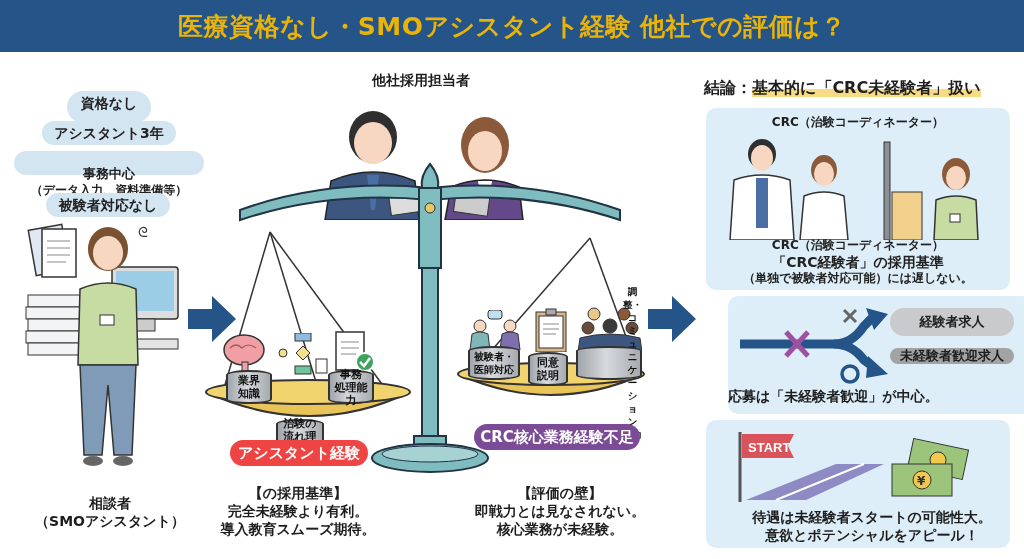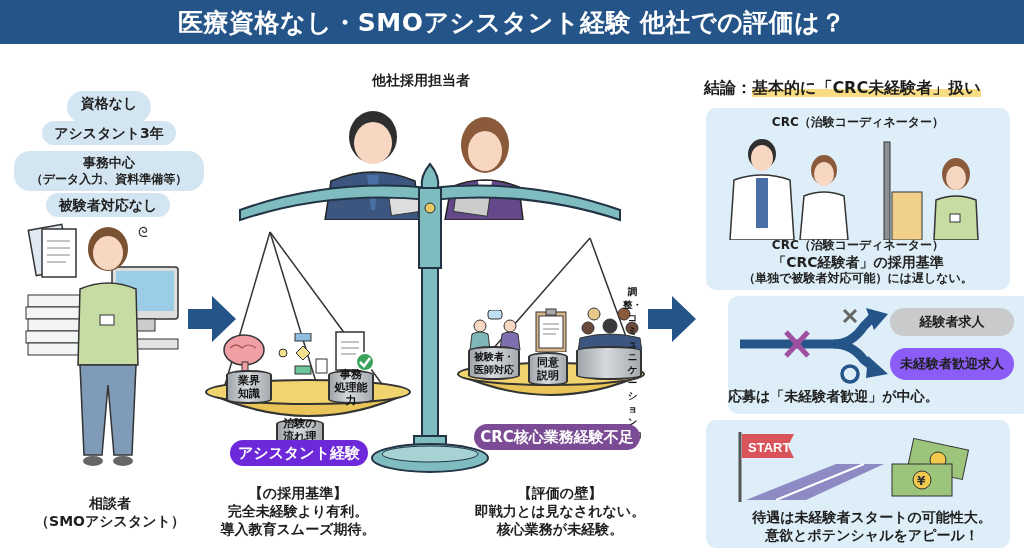--- a/index.html
+++ b/index.html
@@ -1,19 +1,19 @@
 <!DOCTYPE html>
 <html><head>
 <meta charset="utf-8">
 <style>
   * { box-sizing: border-box; margin: 0; padding: 0; }
   html, body { width: 1024px; height: 559px; overflow: hidden; background: #ffffff; }
   body { font-family: "DejaVu Sans", "Liberation Sans", sans-serif; color: #1e1e1e; position: relative; }
 
-  .header { position: absolute; left: 0; top: 0; width: 1024px; height: 44px; background: #245488; color: #ffffff;
+  .header { position: absolute; left: 0; top: 0; width: 1024px; height: 52px; background: #245488; color: #eab308;
             display: flex; align-items: center; justify-content: center; font-size: 25px; font-weight: bold; letter-spacing: 0.5px; }
 
   .abs { position: absolute; }
 
   
   .pill { position: absolute; background: #d4e5f2; border-radius: 16px; text-align: center; font-weight: bold; color: #222; }
   .person-label { position: absolute; text-align: center; font-size: 14px; font-weight: bold; line-height: 18px; }
 
   .arrow { position: absolute; }
 
@@ -30,21 +30,21 @@
 
   .route-pill { position: absolute; border-radius: 16px; font-size: 13px; font-weight: bold; display: flex; align-items: center; justify-content: center; }
 </style>
 </head>
 <body>
 
 <div class="header">医療資格なし・SMOアシスタント経験 他社での評価は？</div>
 
 <div class="pill" style="left:67px;top:91px;width:84px;height:32px;font-size:14px;line-height:24px;">資格なし</div>
 <div class="pill" style="left:42px;top:121px;width:134px;height:24px;font-size:14px;line-height:24px;">アシスタント3年</div>
-<div class="pill" style="left:14px;top:151px;width:190px;height:40px;font-size:13px;line-height:17px;padding-top:3px;">
+<div class="pill" style="left:14px;top:151px;width:190px;height:24px;font-size:13px;line-height:17px;padding-top:14px;">
   <div>事務中心</div>
   <div style="font-size:12px;">（データ入力、資料準備等）</div>
 </div>
 <div class="pill" style="left:46px;top:193px;width:124px;height:24px;font-size:14px;line-height:24px;">被験者対応なし</div>
 
 <svg class="abs" style="left:20px;top:215px;" width="170" height="260" viewBox="0 0 170 260">
 
   <g>
     <rect x="12" y="12" width="34" height="46" fill="#dfe8f3" stroke="#333" stroke-width="1.5" transform="rotate(-10 29 35)"></rect>
     <rect x="22" y="14" width="34" height="48" fill="#fff" stroke="#333" stroke-width="1.5"></rect>
@@ -153,21 +153,21 @@
   <path d="M28 32 L32 36 L38 28" fill="none" stroke="#fff" stroke-width="2.5"></path>
 </svg>
 
 <div class="cyl" style="left:226px;top:370px;width:46px;height:34px;white-space:pre-line;">業界
 知識</div>
 <div class="cyl" style="left:276px;top:387px;width:48px;height:34px;white-space:pre-line;margin-top:32px;">治験の
 流れ理解</div>
 <div class="cyl" style="left:328px;top:370px;width:46px;height:34px;white-space:pre-line;">事務
 処理能力</div>
 
-<div class="pan-label" style="left:230px;top:440px;width:138px;height:26px;line-height:26px;background:#6d28d9;">アシスタント経験</div>
+<div class="pan-label" style="left:230px;top:440px;width:138px;height:26px;line-height:26px;background:#ef4444;">アシスタント経験</div>
 
 <svg class="abs" style="left:468px;top:310px;" width="56" height="40" viewBox="0 0 56 40">
   <rect x="20" y="0" width="14" height="9" rx="3" fill="#bfe0f2" stroke="#333"></rect>
   <circle cx="12" cy="16" r="6" fill="#f7d7c2" stroke="#333"></circle>
   <path d="M2 40 L4 24 Q12 20 20 24 L22 40 Z" fill="#7fb6b8" stroke="#333"></path>
   <circle cx="42" cy="16" r="6" fill="#f7d7c2" stroke="#333"></circle>
   <path d="M32 40 L34 24 Q42 20 50 24 L52 40 Z" fill="#7e6fae" stroke="#333"></path>
 </svg>
 <svg class="abs" style="left:534px;top:308px;" width="34" height="44" viewBox="0 0 34 44">
   <rect x="2" y="4" width="30" height="40" fill="#d8b78a" stroke="#333"></rect>
@@ -252,21 +252,21 @@
         <line x1="48" y1="28" x2="70" y2="52" stroke="#a050a0" stroke-width="5"></line>
         <line x1="70" y1="28" x2="48" y2="52" stroke="#a050a0" stroke-width="5"></line>
       </g>
     <g>
         <line x1="106" y1="6" x2="118" y2="18" stroke="#666" stroke-width="3"></line>
         <line x1="118" y1="6" x2="106" y2="18" stroke="#666" stroke-width="3"></line>
       </g>
     <circle cx="112" cy="70" r="8" fill="none" stroke="#245488" stroke-width="3.5"></circle>
   </svg>
   <div class="route-pill" style="left:162px;top:12px;width:124px;height:28px;background:#c9cacc;">経験者求人</div>
-  <div class="route-pill" style="left:162px;top:52px;width:124px;height:32px;background:#8b5cf6;">未経験者歓迎求人</div>
+  <div class="route-pill" style="left:162px;top:52px;width:124px;height:16px;background:#a3a3a3;">未経験者歓迎求人</div>
   <div style="position:absolute;left:0;top:92px;width:304px;text-align:left;font-size:14px;font-weight:bold;">応募は「未経験者歓迎」が中心。</div>
 </div>
 
 <div class="card" style="left:706px;top:420px;width:304px;height:128px;">
   <svg style="position:absolute;left:30px;top:8px;" width="150" height="76" viewBox="0 0 150 76">
     <line x1="4" y1="4" x2="4" y2="74" stroke="#555" stroke-width="3"></line>
     <polygon points="6,6 58,6 52,18 58,30 6,30" fill="#d9545a"></polygon>
     <text x="12" y="24" font-size="13" font-weight="bold" fill="#fff" font-family="Liberation Sans, sans-serif">START</text>
     <polygon points="10,72 100,36 148,36 70,72" fill="#8d8ac4"></polygon>
     <line x1="40" y1="72" x2="128" y2="36" stroke="#fff" stroke-width="2"></line>

